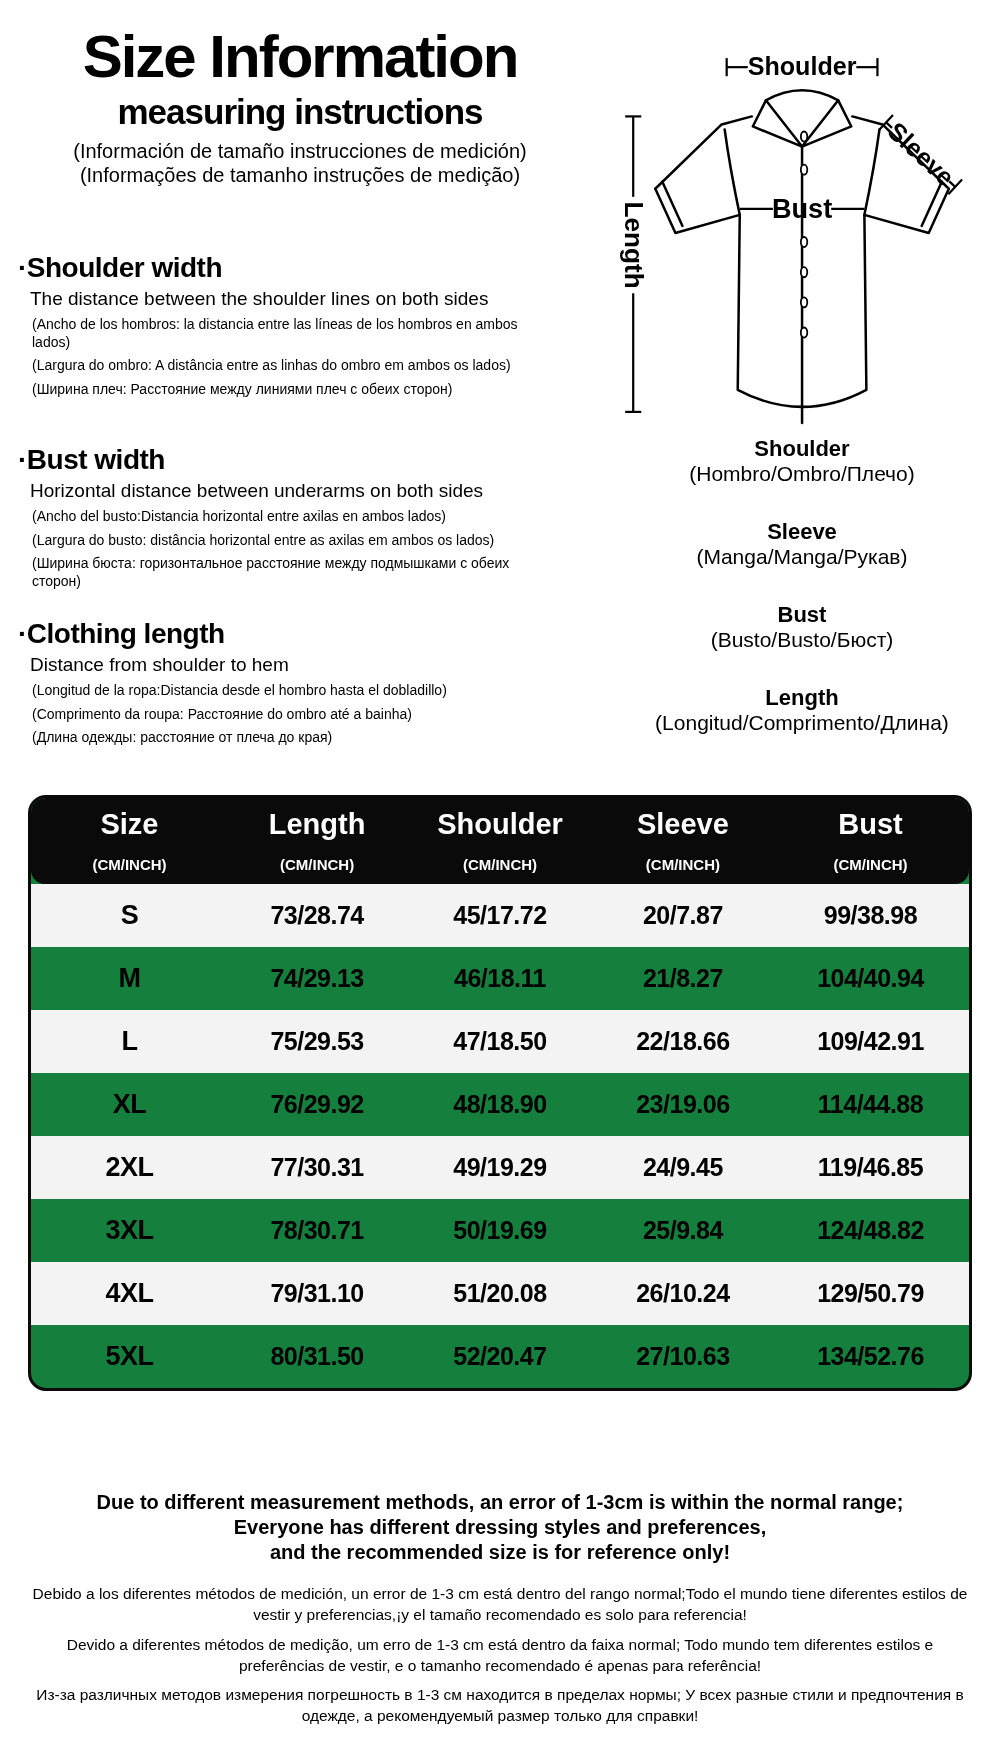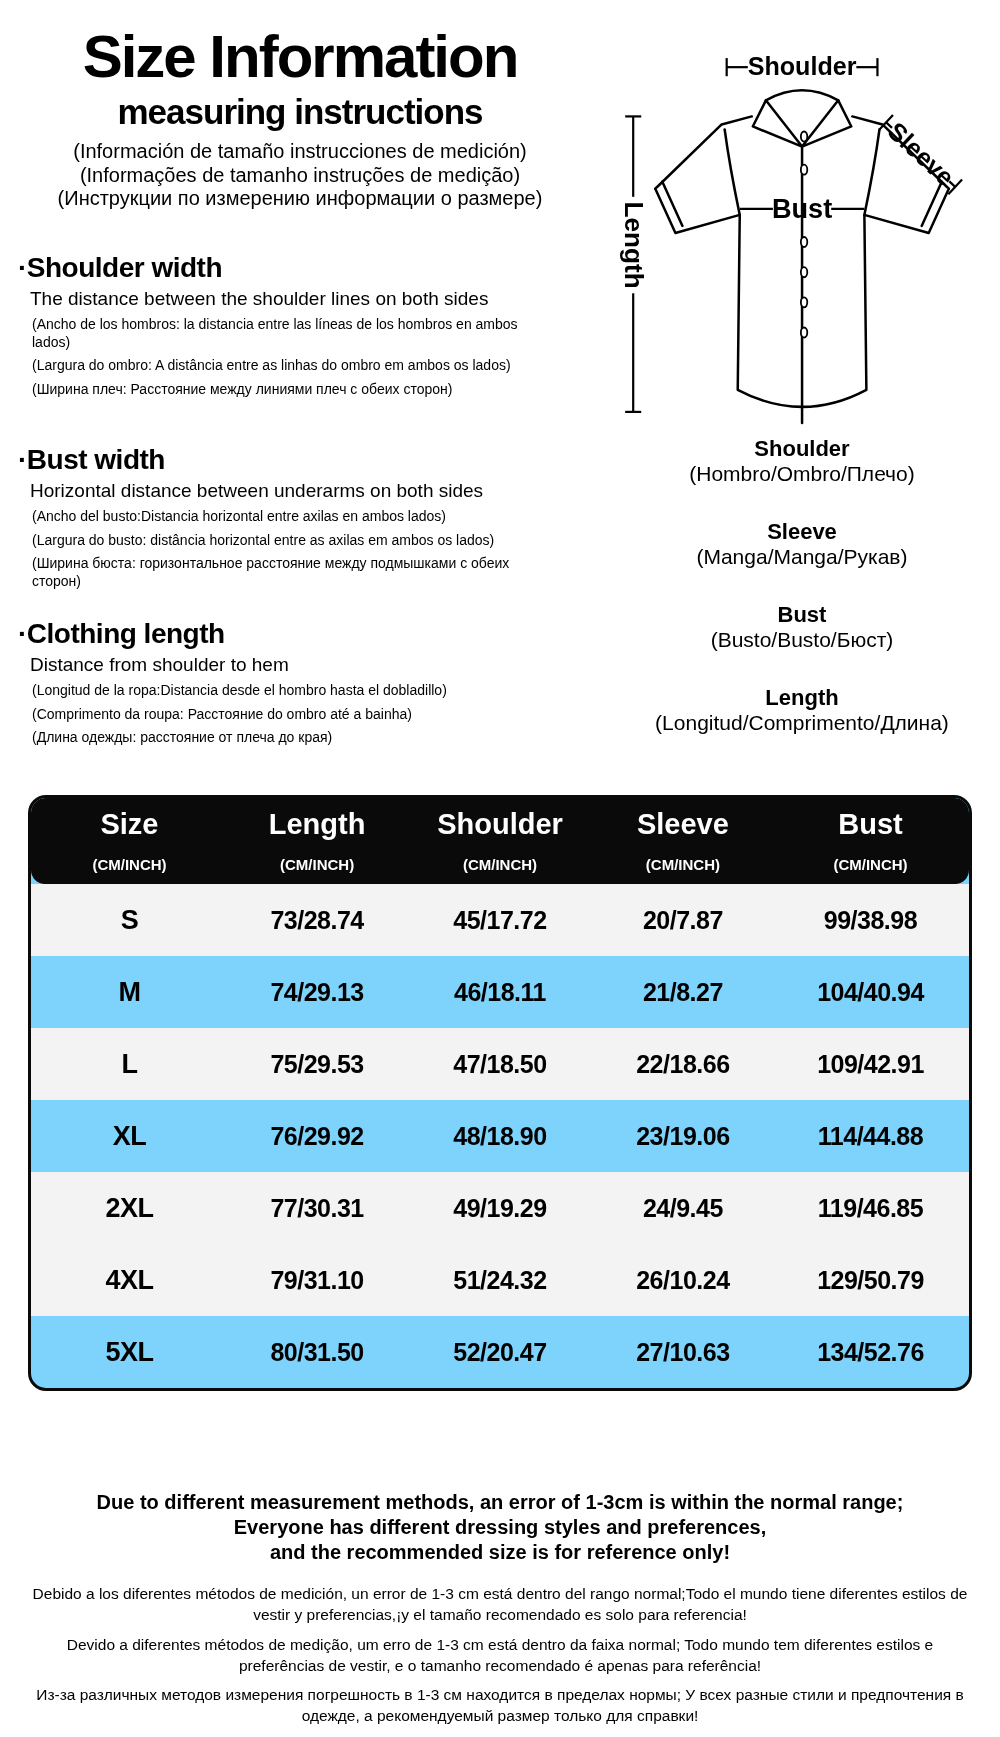--- a/index.html
+++ b/index.html
@@ -25,21 +25,21 @@
   .diagram svg { width:100%; height:100%; }
   .anno-text { font-family:"Liberation Sans", sans-serif; font-weight:600; }
   
   .legend { position:absolute; left:600px; top:436px; width:404px; text-align:center; }
   .legend-item { margin-bottom:33px; }
   .legend-term { font-size:22px; font-weight:700; line-height:26px; }
   .legend-sub { font-size:21px; line-height:24px; }
   
   .size-table {
     position:absolute; left:28px; top:795px; width:944px; height:596px;
-    border:3px solid #0a0a0a; border-radius:18px; background:#7dd3fc; overflow:hidden;
+    border:3px solid #0a0a0a; border-radius:18px; background:#15803d; overflow:hidden;
     display:flex; flex-direction:column;
   }
   .thead {
     height:86px; background:#0a0a0a; border-radius:14px; flex:0 0 86px;
     display:grid; grid-template-columns:21% 19% 20% 19% 21%;
   }
   .th { display:flex; flex-direction:column; align-items:center; justify-content:center; color:#fff; }
   .th-label { font-size:29px; font-weight:700; line-height:32px; }
   .th-unit { font-size:15px; font-weight:700; line-height:18px; margin-top:16px; }
   .tbody { flex:1; display:flex; flex-direction:column; }
@@ -57,21 +57,20 @@
 </style>
 </head>
 <body>
 
 <div class="header">
   <div class="title">Size Information</div>
   <div class="subtitle">measuring instructions</div>
   <div class="header-trans">
     <div>(Información de tamaño instrucciones de medición)</div>
     <div>(Informações de tamanho instruções de medição)</div>
-    <div>(Инструкции по измерению информации о размере)</div>
   </div>
 </div>
 
 <div class="sec sec1">
   <div class="sec-title">·Shoulder width</div>
   <div class="sec-desc">The distance between the shoulder lines on both sides</div>
   <div class="sec-trans">(Ancho de los hombros: la distancia entre las líneas de los hombros en ambos lados)</div>
   <div class="sec-trans">(Largura do ombro: A distância entre as linhas do ombro em ambos os lados)</div>
   <div class="sec-trans">(Ширина плеч: Расстояние между линиями плеч с обеих сторон)</div>
 </div>
@@ -218,24 +217,31 @@
       <div class="td">23/19.06</div>
       <div class="td">114/44.88</div>
     </div>
     <div class="trow stripe">
       <div class="td size-cell">2XL</div>
       <div class="td">77/30.31</div>
       <div class="td">49/19.29</div>
       <div class="td">24/9.45</div>
       <div class="td">119/46.85</div>
     </div>
+    <div class="trow">
+      <div class="td size-cell">3XL</div>
+      <div class="td">78/30.71</div>
+      <div class="td">50/19.69</div>
+      <div class="td">25/9.84</div>
+      <div class="td">124/48.82</div>
+    </div>
     <div class="trow stripe">
       <div class="td size-cell">4XL</div>
       <div class="td">79/31.10</div>
-      <div class="td">51/24.32</div>
+      <div class="td">51/20.08</div>
       <div class="td">26/10.24</div>
       <div class="td">129/50.79</div>
     </div>
     <div class="trow">
       <div class="td size-cell">5XL</div>
       <div class="td">80/31.50</div>
       <div class="td">52/20.47</div>
       <div class="td">27/10.63</div>
       <div class="td">134/52.76</div>
     </div>

